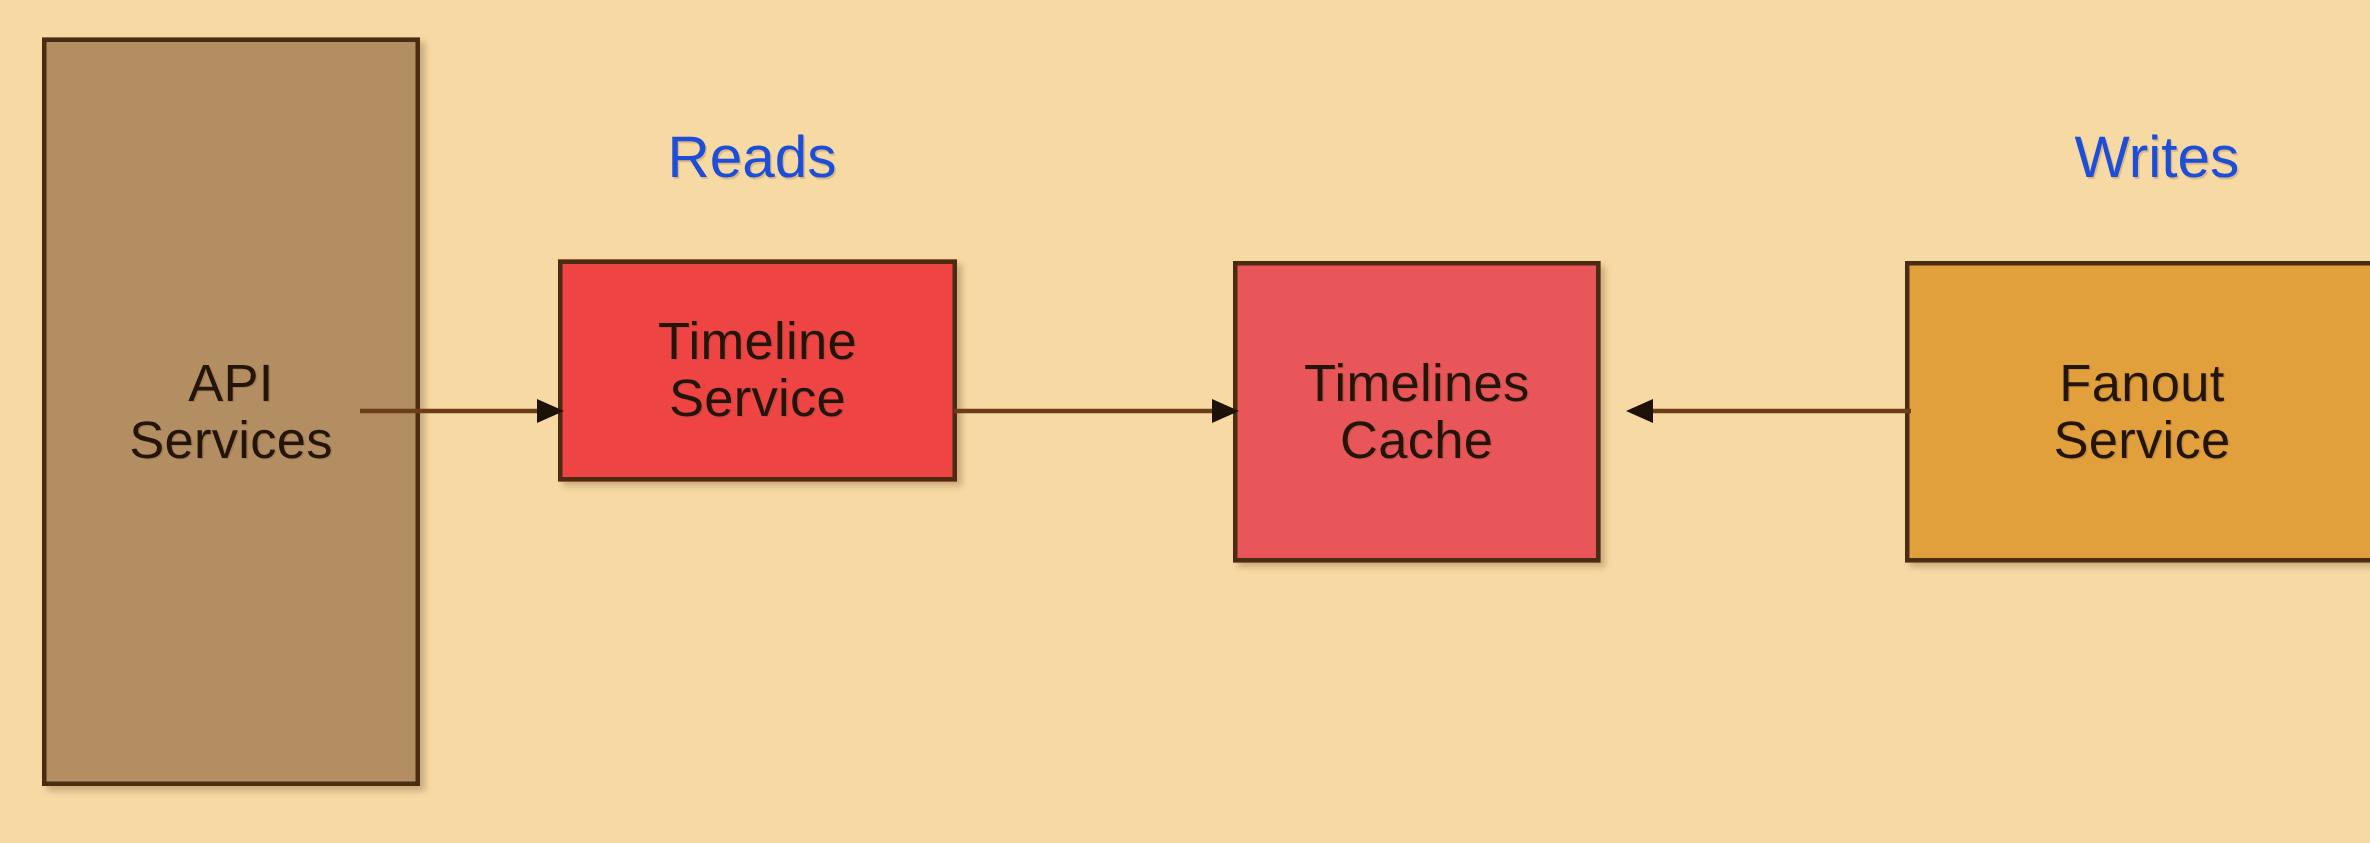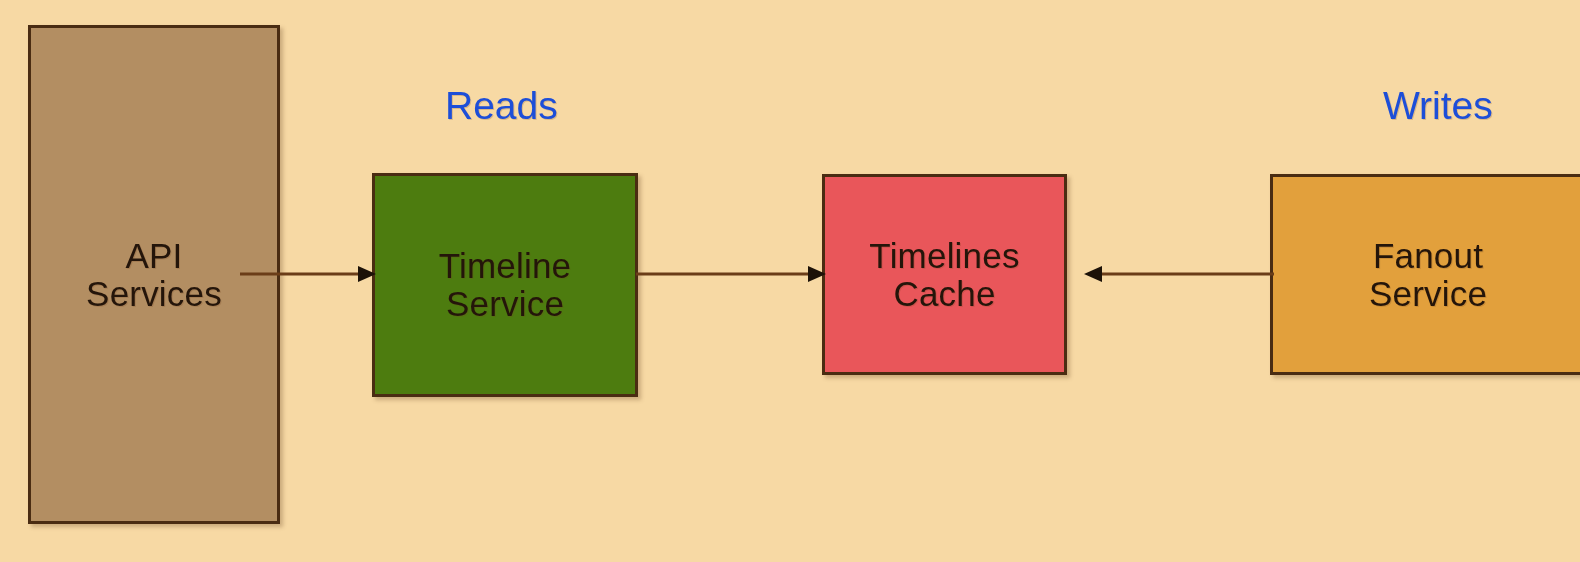--- a/index.html
+++ b/index.html
@@ -40,22 +40,22 @@
     left: 28px;
     top: 25px;
     width: 252px;
     height: 499px;
     background: #b38e62;
   }
   #node-timeline-service {
     left: 372px;
     top: 173px;
     width: 266px;
-    height: 224px;
-    background: #4d7c0f;
+    height: 148px;
+    background: #ef4444;
   }
   #node-timelines-cache {
     left: 822px;
     top: 174px;
     width: 245px;
     height: 201px;
     background: #e9565a;
   }
   #node-fanout-service {
     left: 1270px;

